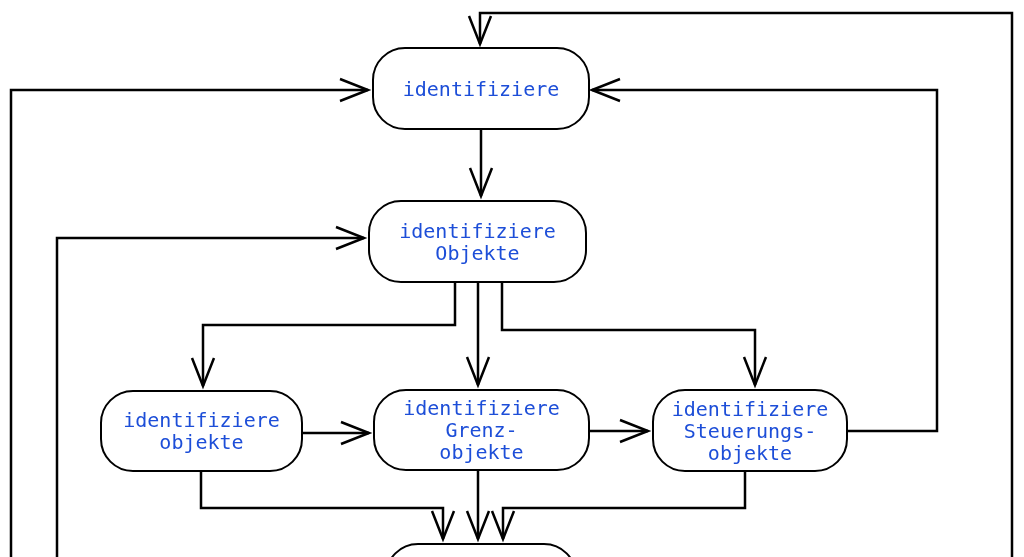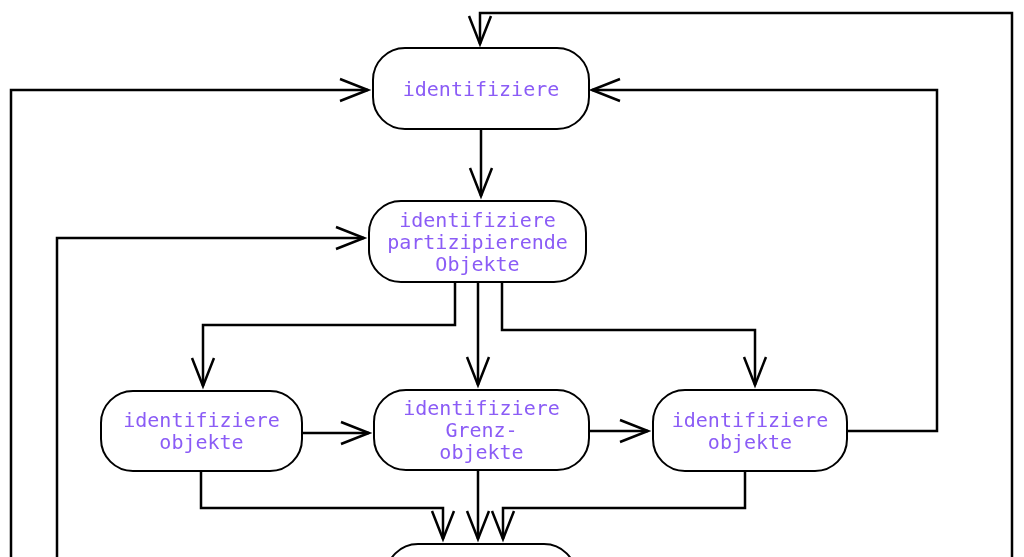--- a/index.html
+++ b/index.html
@@ -31,21 +31,21 @@
     z-index: 1;
     box-sizing: border-box;
     background: #ffffff;
     border: 2.5px solid #000000;
     border-radius: 33px;
     display: flex;
     flex-direction: column;
     align-items: center;
     justify-content: center;
     text-align: center;
-    color: #8b5cf6;
+    color: #1d4ed8;
     font-size: 20px;
     line-height: 22px;
     white-space: nowrap;
   }
 </style>
 </head>
 <body>
 
 <div class="stage">
 
@@ -70,36 +70,36 @@
     <path d="M 478 471 L 478 539" marker-end="url(#arrow)"></path>
     <path d="M 745 472 L 745 508 L 503 508 L 503 539" marker-end="url(#arrow)"></path>
   </svg>
 
   <div class="node" style="left:372px; top:47px; width:218px; height:83px;">
     <div>identifiziere</div>
   </div>
 
   <div class="node" style="left:368px; top:200px; width:219px; height:83px;">
     <div>identifiziere</div>
-    <div>partizipierende</div>
     <div>Objekte</div>
   </div>
 
   <div class="node" style="left:100px; top:390px; width:203px; height:82px;">
     <div>identifiziere</div>
     <div>objekte</div>
   </div>
 
   <div class="node" style="left:373px; top:389px; width:217px; height:82px;">
     <div>identifiziere</div>
     <div>Grenz-</div>
     <div>objekte</div>
   </div>
 
   <div class="node" style="left:652px; top:389px; width:196px; height:83px;">
     <div>identifiziere</div>
+    <div>Steuerungs-</div>
     <div>objekte</div>
   </div>
 
   <div class="node" style="left:385px; top:543px; width:192px; height:70px;">
   </div>
 
 </div>
 
 </body></html>

